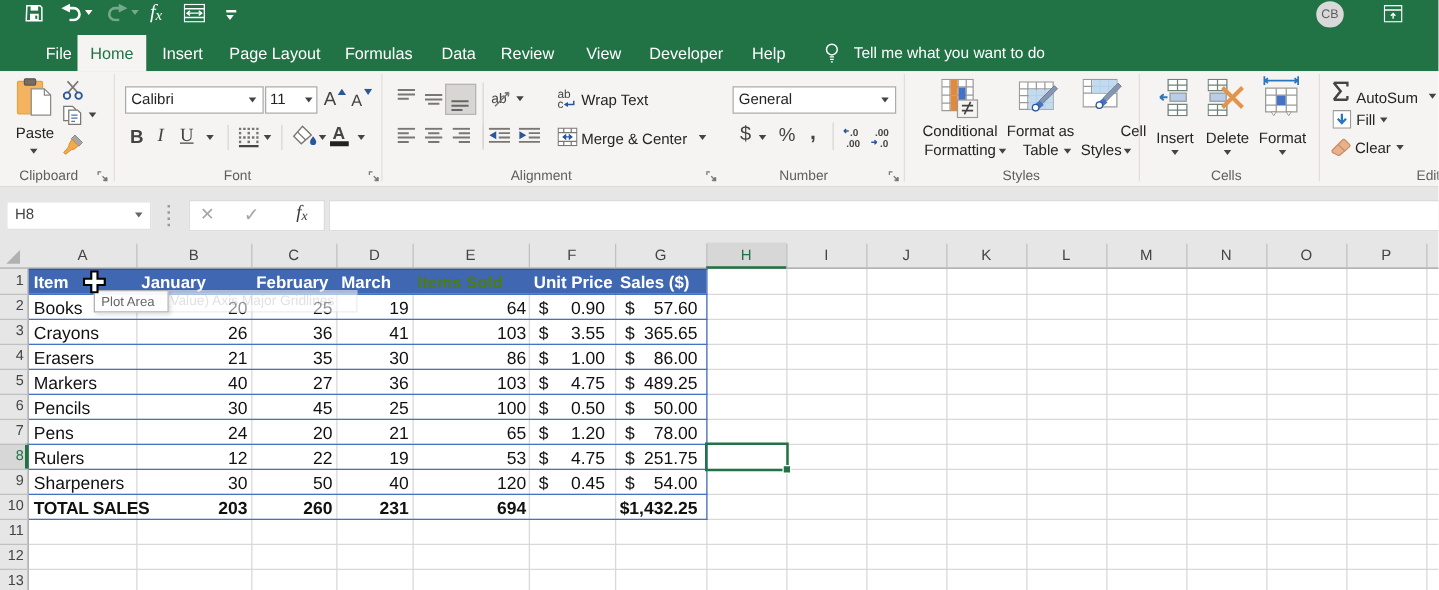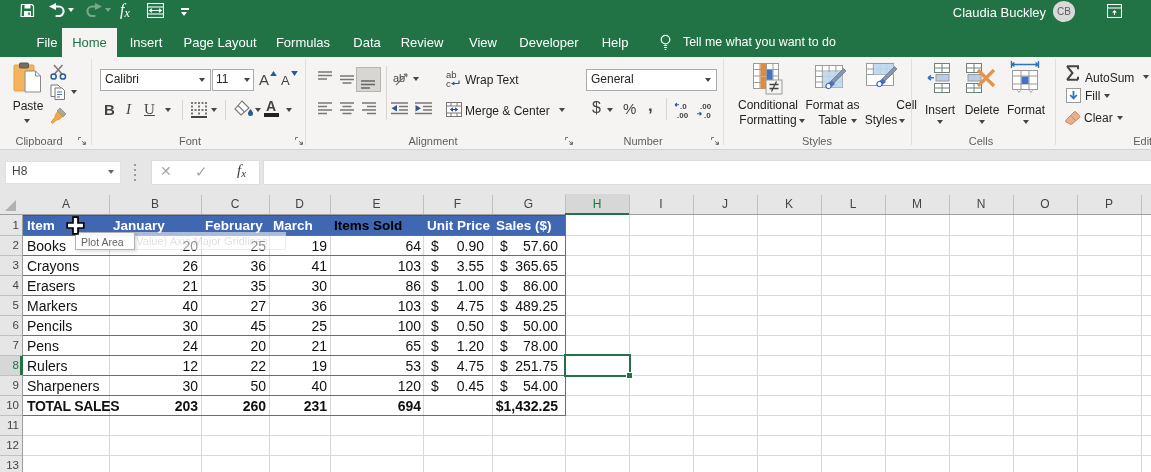--- a/index.html
+++ b/index.html
@@ -58,21 +58,20 @@
     <svg style="left:147px;top:3px" width="17" height="15" viewBox="0 0 17 15">
       <rect x="0.5" y="0.5" width="16" height="14" fill="none" stroke="#fff" stroke-width="1.1"></rect>
       <line x1="0.5" y1="4" x2="16.5" y2="4" stroke="#fff" stroke-width="1.1"></line>
       <line x1="0.5" y1="11" x2="16.5" y2="11" stroke="#fff" stroke-width="1.1"></line>
       <path d="M3 7.5 h11 M5 5.7 l-2.4 1.8 2.4 1.8 M12 5.7 l2.4 1.8 -2.4 1.8" fill="none" stroke="#fff" stroke-width="1.1"></path>
     </svg>
     
     <div style="left:181px;top:8px;width:8px;height:1.5px;background:#fff"></div>
     <div class="dn" style="left:181px;top:12px;border-top-color:#fff"></div>
     
-    <div style="right:105px;top:0;height:28px;line-height:26px;color:#fff;font-size:13px">Claudia Buckley</div>
     <div style="left:1053px;top:1px;width:22px;height:21px;border-radius:50%;background:#d9d9d9;color:#5c5c5c;font-size:10px;text-align:center;line-height:21px">CB</div>
     <svg style="left:1107px;top:4px" width="15" height="14" viewBox="0 0 15 14">
       <rect x="0.5" y="0.5" width="14" height="13" fill="none" stroke="#fff" stroke-width="1.1"></rect>
       <line x1="0.5" y1="4" x2="14.5" y2="4" stroke="#fff" stroke-width="1.1"></line>
       <path d="M7.5 11 v-4 M5.7 8.6 l1.8-1.8 1.8 1.8" fill="none" stroke="#fff" stroke-width="1.1"></path>
     </svg>
   </div>
   <div class="tabs" id="tabrow">
     <div class="tab" style="left:28px;width:38px">File</div>
     <div class="tab tabactive" style="left:62px;width:55px;height:29px">Home</div>
@@ -471,21 +470,21 @@
   <div class="gridh" style="left:23px;top:203px;width:1128px"></div>
   <div class="gridh" style="left:23px;top:223px;width:1128px"></div>
   <div class="gridh" style="left:23px;top:243px;width:1128px"></div>
   <div class="gridh" style="left:23px;top:263px;width:1128px"></div>
   <div style="left:23px;top:24px;width:542px;height:19px;background:#4067b1"></div>
   <div style="left:23px;top:23px;width:543px;height:1px;background:#33539b"></div>
   <div class="cell bold" style="left:27px;top:24px;height:19px;line-height:19px;color:#fff;font-size:13.5px">Item</div>
   <div class="cell bold" style="left:113px;top:24px;height:19px;line-height:19px;color:#fff;font-size:13.5px">January</div>
   <div class="cell bold" style="left:205px;top:24px;height:19px;line-height:19px;color:#fff;font-size:13.5px">February</div>
   <div class="cell bold" style="left:273px;top:24px;height:19px;line-height:19px;color:#fff;font-size:13.5px">March</div>
-  <div class="cell bold" style="left:334px;top:24px;height:19px;line-height:19px;color:#000000;font-size:13.5px">Items Sold</div>
+  <div class="cell bold" style="left:334px;top:24px;height:19px;line-height:19px;color:#4d7c0f;font-size:13.5px">Items Sold</div>
   <div class="cell bold" style="left:427px;top:24px;height:19px;line-height:19px;color:#fff;font-size:13.5px">Unit Price</div>
   <div class="cell bold" style="left:496px;top:24px;height:19px;line-height:19px;color:#fff;font-size:13.5px">Sales ($)</div>
   <div class="bluh" style="top:43px"></div>
   <div class="bluh" style="top:63px"></div>
   <div class="bluh" style="top:83px"></div>
   <div class="bluh" style="top:103px"></div>
   <div class="bluh" style="top:123px"></div>
   <div class="bluh" style="top:143px"></div>
   <div class="bluh" style="top:163px"></div>
   <div class="bluh" style="top:183px"></div>

